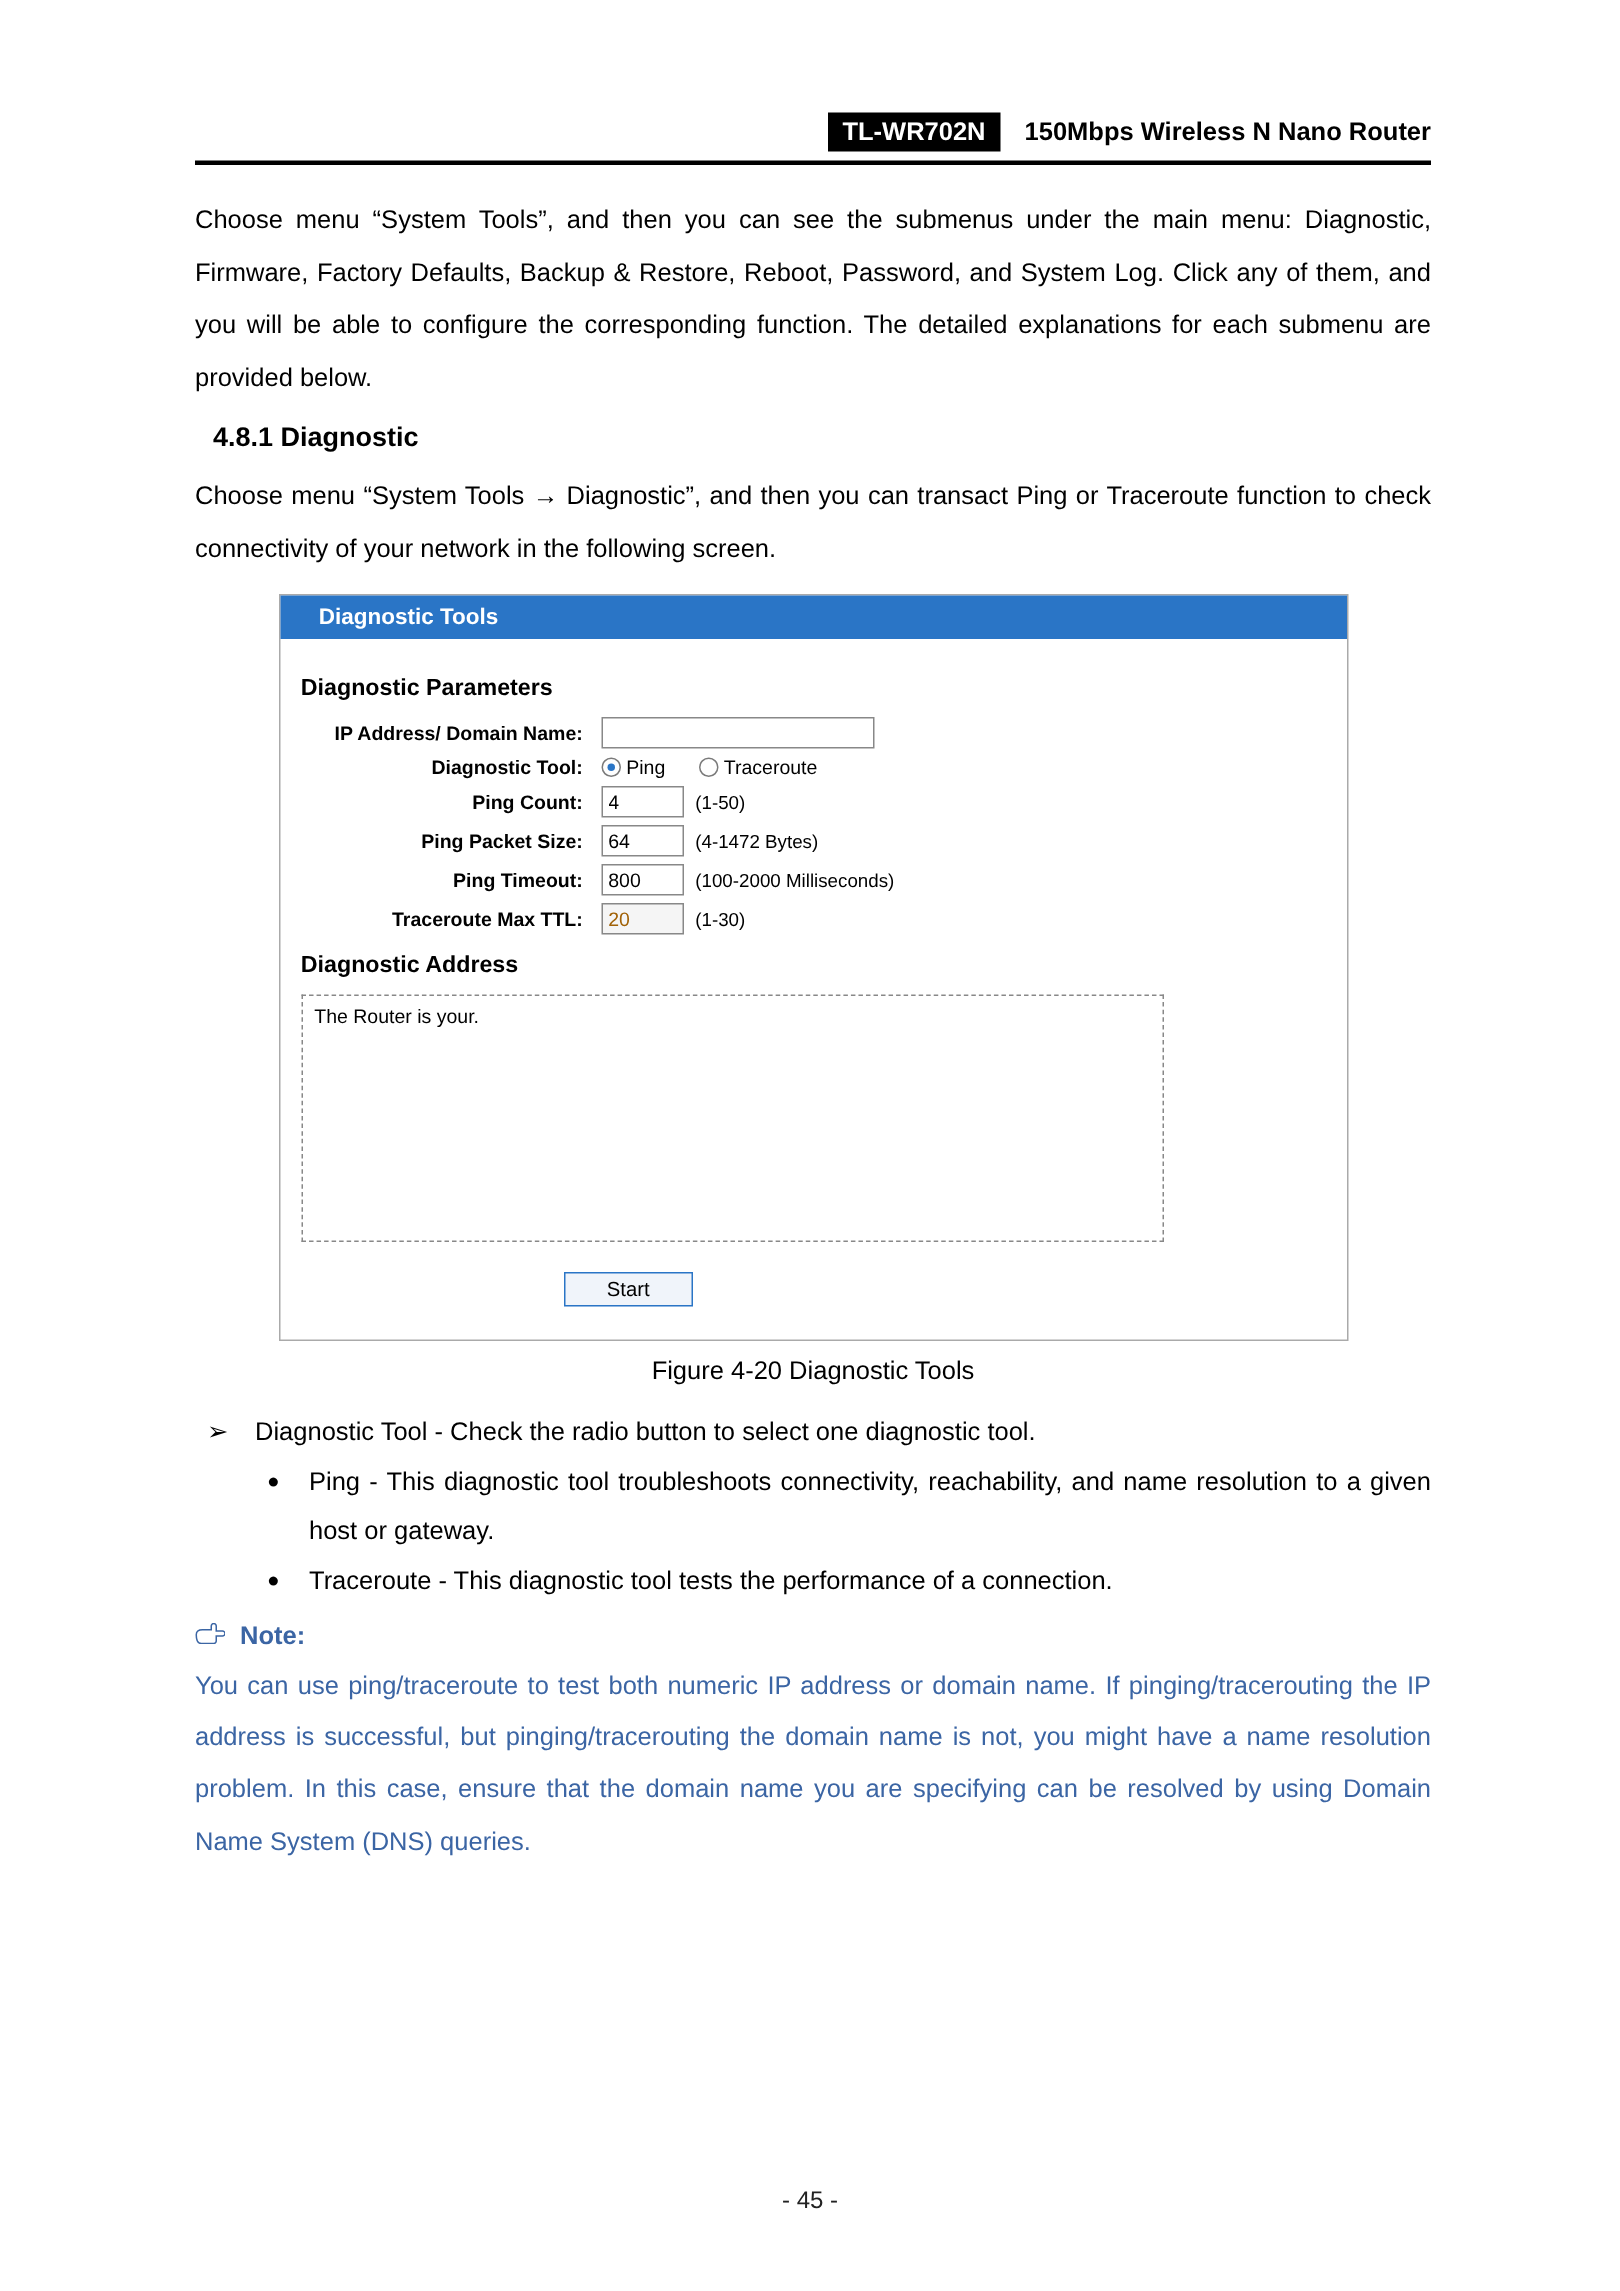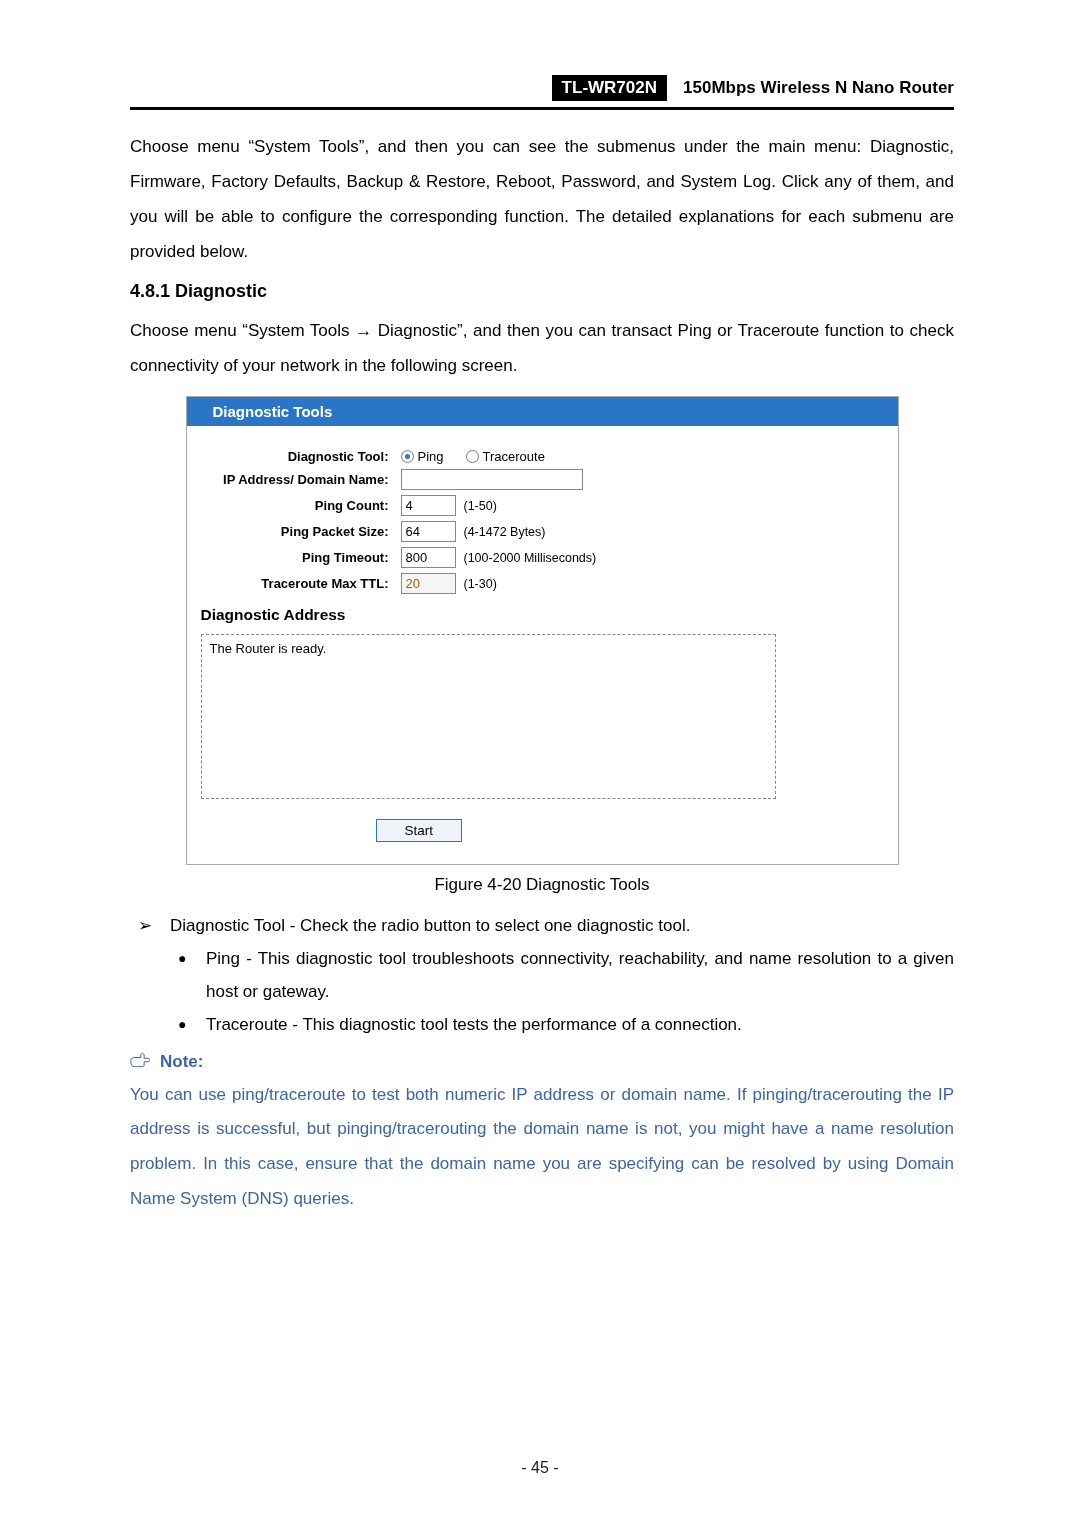--- a/index.html
+++ b/index.html
@@ -33,21 +33,21 @@
   .body-text {
     font-size: 17px;
     line-height: 2.05;
     text-align: justify;
     color: #000;
   }
   .body-text .b { font-weight: normal; }
   .section-title {
     font-weight: bold;
     font-size: 18px;
-    margin: 12px 0 12px 0;
+    margin: 12px 0 12px 12px;
   }
   .arrow { font-family: Arial; }
   
   
   .screenshot {
     margin: 12px auto 10px auto;
     width: 713px;
     border: 1px solid #aaa;
     background: #fff;
     font-family: Tahoma, Arial, sans-serif;
@@ -199,43 +199,44 @@
 
   <div class="section-title">4.8.1  Diagnostic</div>
 
   <p class="body-text">
     <span>Choose menu “</span><span class="b">System Tools</span><span class="arrow"> → </span><span class="b">Diagnostic</span><span>”, and then you can transact Ping or Traceroute function to check connectivity of your network in the following screen.</span>
   </p>
 
   <div class="screenshot">
     <div class="ss-title">Diagnostic Tools</div>
     <div class="ss-body">
+      <div class="ss-h">Diagnostic Parameters</div>
+
+      <div class="form-row">
+        <div class="lbl">IP Address/ Domain Name:</div>
+        <div class="controls">
+          <input class="ss-input w-ip" value="" style="">
+        </div>
+      </div>
 
       <div class="form-row">
         <div class="lbl">Diagnostic Tool:</div>
         <div class="controls">
           <span class="radio-item">
             <span class="radio-dot checked"></span>
             <span>Ping</span>
           </span>
           <span class="radio-item">
             <span class="radio-dot"></span>
             <span>Traceroute</span>
           </span>
         </div>
       </div>
 
       <div class="form-row">
-        <div class="lbl">IP Address/ Domain Name:</div>
-        <div class="controls">
-          <input class="ss-input w-ip" value="" style="">
-        </div>
-      </div>
-
-      <div class="form-row">
         <div class="lbl">Ping Count:</div>
         <div class="controls">
           <input class="ss-input w-num" value="4" style="">
           <span class="hint">(1-50)</span>
         </div>
       </div>
 
       <div class="form-row">
         <div class="lbl">Ping Packet Size:</div>
         <div class="controls">
@@ -255,21 +256,21 @@
       <div class="form-row">
         <div class="lbl">Traceroute Max TTL:</div>
         <div class="controls">
           <input class="ss-input w-num" disabled="" value="20" style="">
           <span class="hint">(1-30)</span>
         </div>
       </div>
 
       <div class="ss-h" style="margin-top:12px;">Diagnostic Address</div>
       <div class="results-box">
-        <span>The Router is ready.</span>
+        <span>The Router is your.</span>
       </div>
 
       <div class="start-row">
         <span class="start-btn">Start</span>
       </div>
     </div>
   </div>
 
   <div class="caption">Figure 4-20   Diagnostic Tools</div>
 

